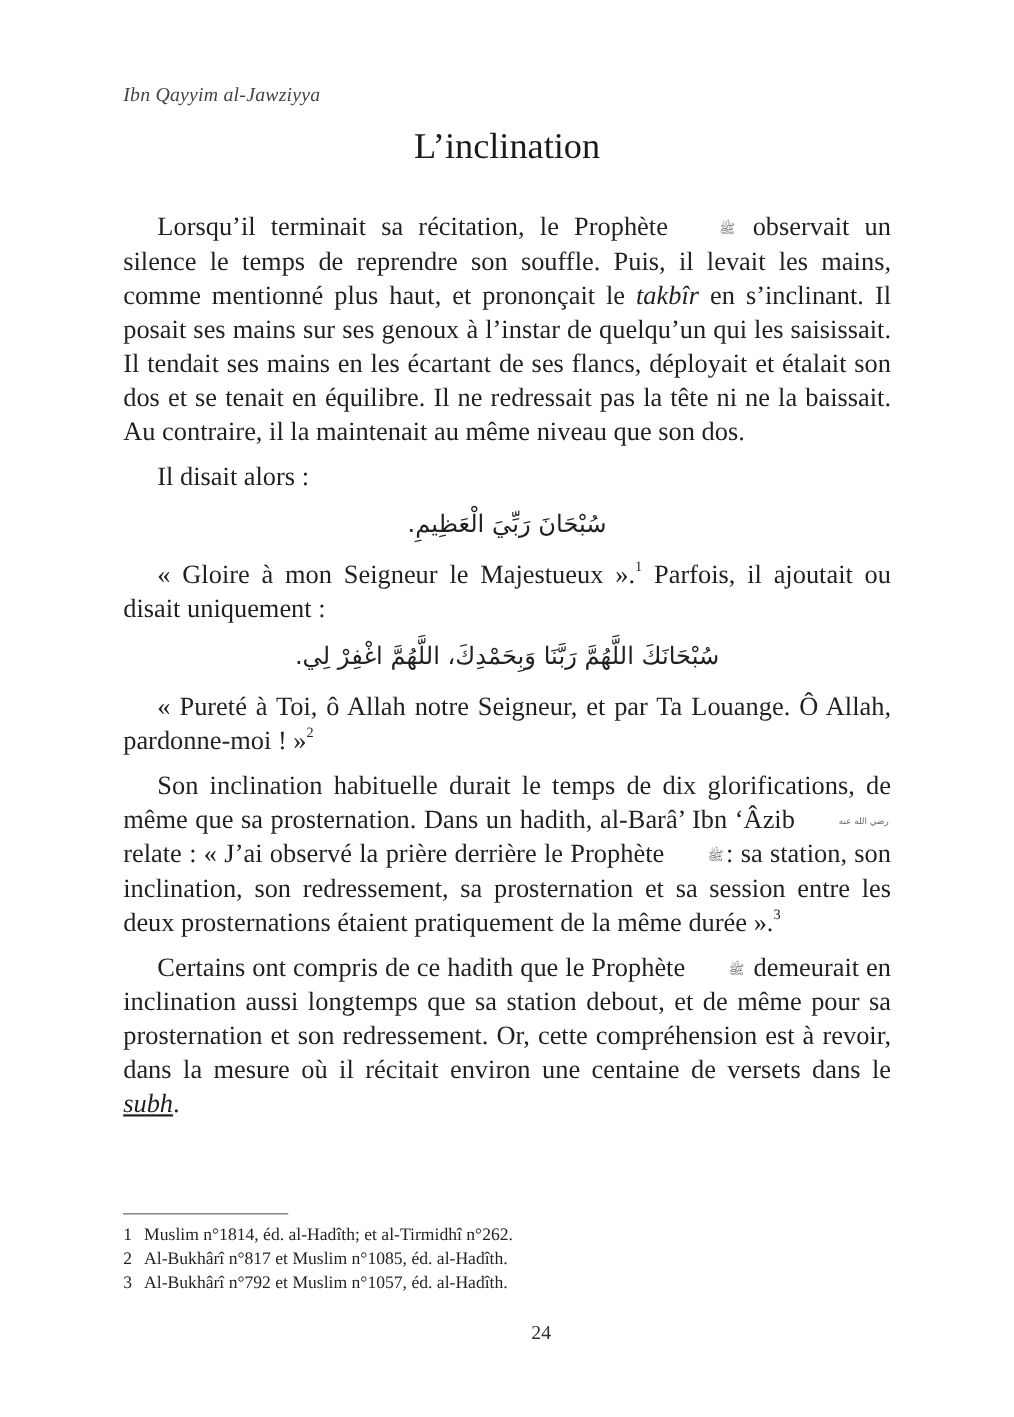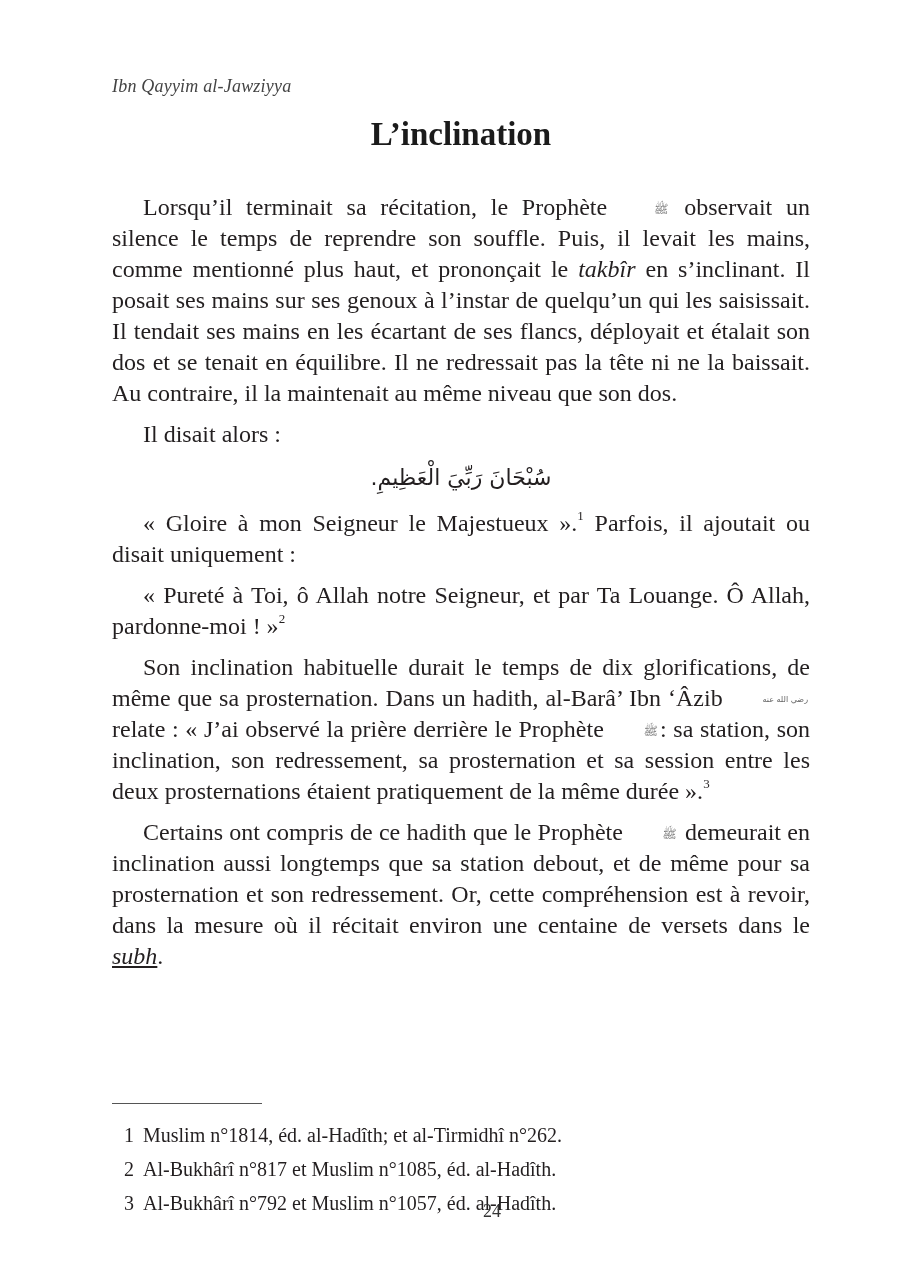--- a/index.html
+++ b/index.html
@@ -2,55 +2,56 @@
 <html><head>
 <meta charset="utf-8">
 <style>
   html, body { margin: 0; padding: 0; background: #ffffff; }
   body { width: 922px; height: 1288px; position: relative; overflow: hidden;
          font-family: "Liberation Serif", "DejaVu Serif", serif; color: #231f20; }
   .page { position: absolute; left: 112px; top: 0; width: 698px; }
   .running-head { position: absolute; top: 76px; left: 0; width: 100%; 
                   font-style: italic; font-size: 18px; color: #444; letter-spacing: 0.2px; }
   .chapter-title { position: absolute; top: 116px; left: 0; width: 100%; text-align: center;
-                   font-weight: bold; font-size: 33px; margin: 0; color: #1b1b1b; }
+                   font-weight: normal; font-size: 33px; margin: 0; color: #1b1b1b; }
   .body-text { position: absolute; top: 192px; left: 0; width: 698px; }
   p { margin: 0; font-size: 24px; line-height: 31px; text-align: justify; hyphens: none; }
   p.indent { text-indent: 31px; }
   p + p { margin-top: 10px; }
   .arabic { direction: rtl; text-align: center; font-family: "DejaVu Sans", sans-serif;
             font-size: 22px; line-height: 44px; margin: 6px 0 8px 0; color: #231f20; }
   .honor { display: inline-block; font-family: "DejaVu Sans", sans-serif; font-size: 12px;
            color: #666; vertical-align: middle; line-height: 1; margin: 0 2px; }
   sup { font-size: 13px; line-height: 0; vertical-align: 11px; }
   em { font-style: italic; }
   .u { text-decoration: underline; }
   .fn-rule { position: absolute; top: 1103px; left: 112px; width: 150px; border-top: 1px solid #555; }
   .footnotes { position: absolute; top: 1112px; left: 112px; width: 698px; }
-  .fn { font-size: 20px; line-height: 22px; margin: 12px; color: #231f20; }
+  .fn { font-size: 16px; line-height: 22px; margin: 0; color: #231f20; }
   .fn .num { display: inline-block; width: 19px; }
   .page-number { position: absolute; top: 1201px; left: 0; width: 922px; text-align: center;
                  font-size: 18px; color: #333; padding-left: 31px; }
 </style>
 </head>
 <body>
 
 <div class="page">
   <div class="running-head">Ibn Qayyim al-Jawziyya</div>
   <h1 class="chapter-title">L’inclination</h1>
 
   <div class="body-text">
     <p class="indent"><span>Lorsqu’il terminait sa récitation, le Prophète</span> <span class="honor">ﷺ</span> <span>observait un silence le temps de reprendre son souffle. Puis, il levait les mains, comme mentionné plus haut, et prononçait le</span> <em>takbîr</em> <span>en s’inclinant. Il posait ses mains sur ses genoux à l’instar de quelqu’un qui les saisissait. Il tendait ses mains en les écartant de ses flancs, déployait et étalait son dos et se tenait en équilibre. Il ne redressait pas la tête ni ne la baissait. Au contraire, il la maintenait au même niveau que son dos.</span></p>
 
     <p class="indent">Il disait alors :</p>
 
     <div class="arabic">سُبْحَانَ رَبِّيَ الْعَظِيمِ.</div>
 
     <p class="indent"><span>« Gloire à mon Seigneur le Majestueux ».</span><sup>1</sup> <span>Parfois, il ajoutait ou disait uniquement :</span></p>
 
+    <div class="arabic">سُبْحَانَكَ اللَّهُمَّ رَبَّنَا وَبِحَمْدِكَ، اللَّهُمَّ اغْفِرْ لِي.</div>
 
     <p class="indent"><span>« Pureté à Toi, ô Allah notre Seigneur, et par Ta Louange. Ô Allah, pardonne-moi ! »</span><sup>2</sup></p>
 
     <p class="indent"><span>Son inclination habituelle durait le temps de dix glorifications, de même que sa prosternation. Dans un hadith, al-Barâ’ Ibn ‘Âzib</span> <span class="honor" style="font-size:8px">رضي الله عنه</span> <span>relate : « J’ai observé la prière derrière le Prophète</span> <span class="honor">ﷺ</span><span>: sa station, son inclination, son redressement, sa prosternation et sa session entre les deux prosternations étaient pratiquement de la même durée ».</span><sup>3</sup></p>
 
     <p class="indent"><span>Certains ont compris de ce hadith que le Prophète</span> <span class="honor">ﷺ</span> <span>demeurait en inclination aussi longtemps que sa station debout, et de même pour sa prosternation et son redressement. Or, cette compréhension est à revoir, dans la mesure où il récitait environ une centaine de versets dans le</span> <em class="u">subh</em><span>.</span></p>
   </div>
 </div>
 
 <div class="fn-rule"></div>

